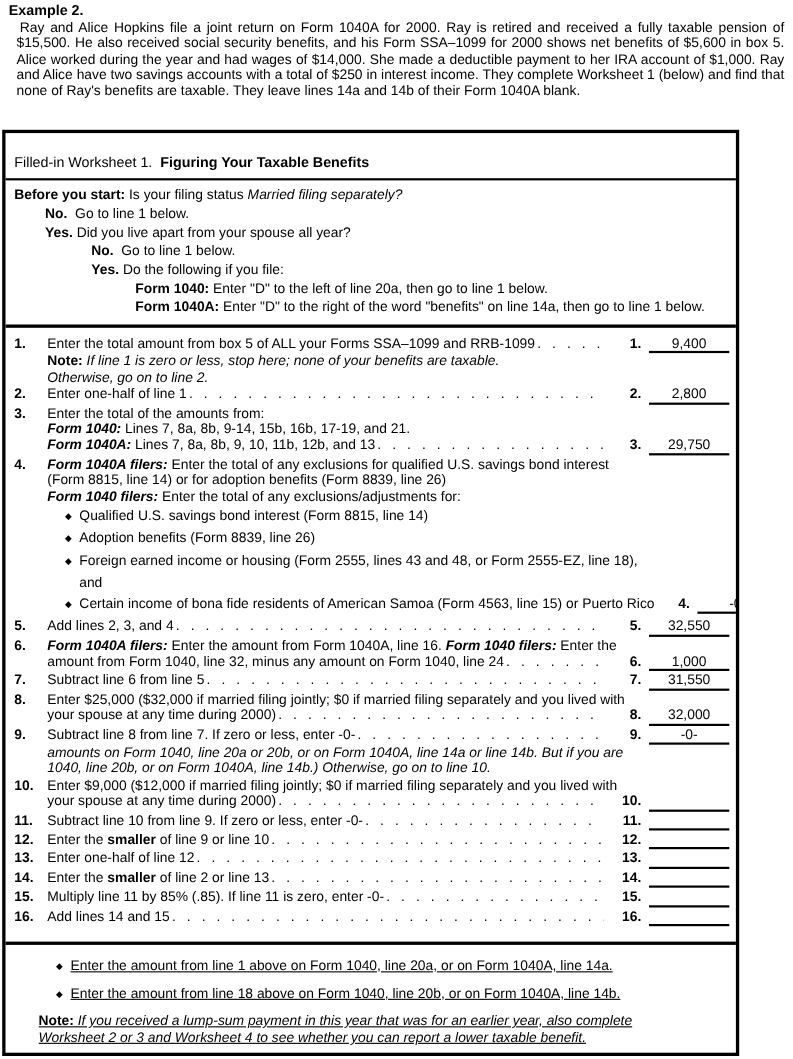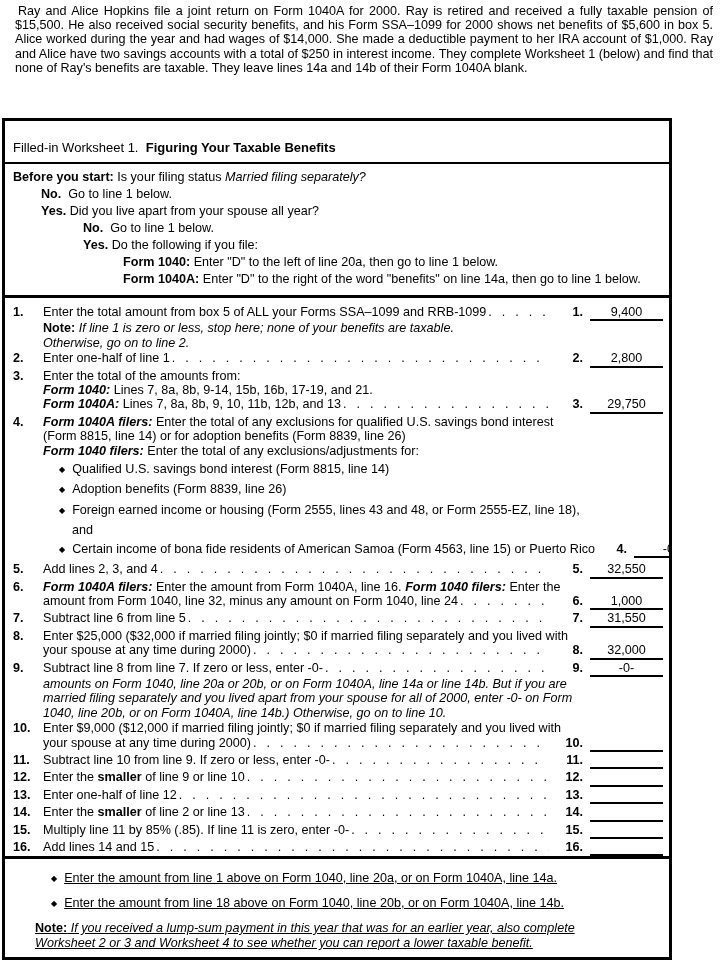--- a/index.html
+++ b/index.html
@@ -52,20 +52,21 @@
   
   .footer{border-top:3px solid #000;padding:8px 10px 6px 30px;font-size:12.6px;line-height:15px;flex:none;}
   .f-row{display:flex;align-items:baseline;text-decoration:underline;}
   .f-row.f-blt{margin-bottom:9px;}
   .f-row .col-text{white-space:nowrap;flex:1;overflow:hidden;}
 </style>
 </head>
 <body>
 
 <div class="example">
+  <div class="ex-head">Example 2.</div>
   <p class="ex-para">Ray and Alice Hopkins file a joint return on Form 1040A for 2000. Ray is retired and received a fully taxable pension of $15,500. He also received social security benefits, and his Form SSA–1099 for 2000 shows net benefits of $5,600 in box 5. Alice worked during the year and had wages of $14,000. She made a deductible payment to her IRA account of $1,000. Ray and Alice have two savings accounts with a total of $250 in interest income. They complete Worksheet 1 (below) and find that none of Ray's benefits are taxable. They leave lines 14a and 14b of their Form 1040A blank.</p>
 </div>
 
 <div class="box">
   <div class="ws-title"><span>Filled-in Worksheet 1.&nbsp; </span><span class="b ">Figuring Your Taxable Benefits</span></div>
   <div class="before">
       <div class="i0"><span class="b ">Before you start:</span><span> Is your filing status </span><span class="i">Married filing separately?</span></div>
       <div class="i1"><span class="b ">No.</span><span>&nbsp; Go to line 1 below.</span></div>
       <div class="i1"><span class="b ">Yes.</span><span> Did you live apart from your spouse all year?</span></div>
       <div class="i2"><span class="b ">No.</span><span>&nbsp; Go to line 1 below.</span></div>
@@ -223,24 +224,20 @@
             <span class="enum">9.</span>
             <span class="field">-0-</span>
           </span>
         </div>
         <div class="m-row">
           <span class="col-num"></span>
           <div class="col-text grow"><span class="i">amounts on Form 1040, line 20a or 20b, or on Form 1040A, line 14a or line 14b. But if you are</span></div>
         </div>
         <div class="m-row">
           <span class="col-num"></span>
-          <div class="col-text grow"><span class="i">married filing separately and you lived apart from your spouse for all of 2000, enter -0- on Form</span></div>
-        </div>
-        <div class="m-row">
-          <span class="col-num"></span>
           <div class="col-text grow"><span class="i">1040, line 20b, or on Form 1040A, line 14b.) Otherwise, go on to line 10.</span></div>
         </div>
       </div>
       <div class="line-item">
         <div class="m-row">
           <span class="col-num">10.</span>
           <div class="col-text grow"><span>Enter $9,000 ($12,000 if married filing jointly; $0 if married filing separately and you lived with</span></div>
         </div>
         <div class="m-row">
           <span class="col-num"></span>

